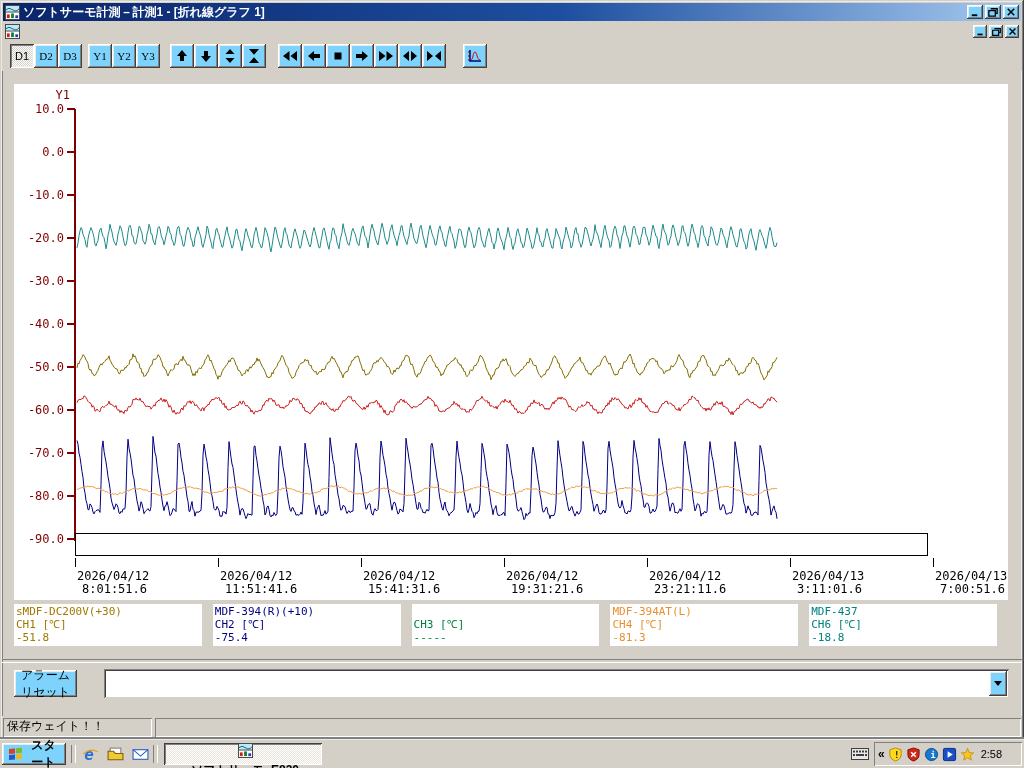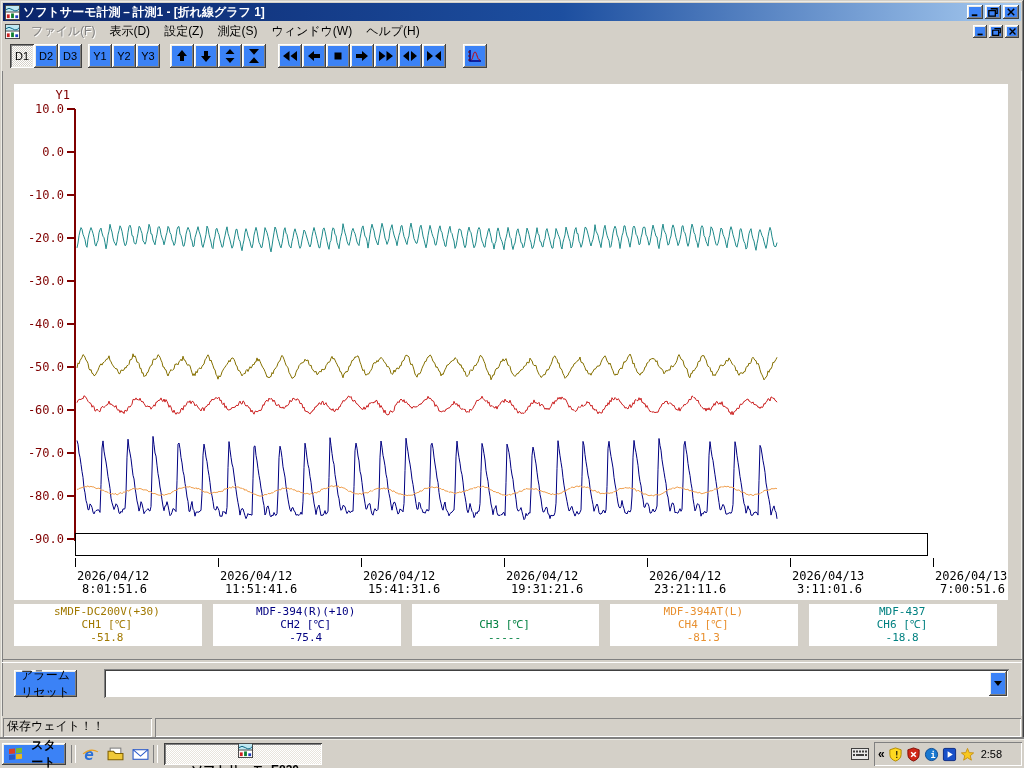--- a/index.html
+++ b/index.html
@@ -1,21 +1,21 @@
 <!DOCTYPE html>
 <html><head>
 <meta charset="utf-8">
 <style>
   html,body{margin:0;padding:0;}
   body{width:1024px;height:768px;position:relative;overflow:hidden;
        font-family:"Liberation Sans","DejaVu Sans",sans-serif;background:#d4d0c8;
        -webkit-font-smoothing:none;}
   .abs{position:absolute;}
   
-  .raised{background:#3b82f6;box-shadow:inset -1px -1px 0 #404040,inset 1px 1px 0 #fff,inset -2px -2px 0 #808080,inset 2px 2px 0 #ecebe5;}
+  .raised{background:#7dd3fc;box-shadow:inset -1px -1px 0 #404040,inset 1px 1px 0 #fff,inset -2px -2px 0 #808080,inset 2px 2px 0 #ecebe5;font-family:Liberation Serif, serif;}
   .inset-light{box-shadow:inset 1px 1px 0 #808080,inset -1px -1px 0 #fff;}
   .field{background:#fff;box-shadow:inset 1px 1px 0 #808080,inset -1px -1px 0 #d4d0c8,inset 2px 2px 0 #404040,inset -2px -2px 0 #fff;}
   
   .window{position:absolute;left:0;top:0;width:1024px;height:740px;background:#d4d0c8;
           box-shadow:inset -1px -1px 0 #404040,inset 1px 1px 0 #d4d0c8,inset -2px -2px 0 #808080,inset 2px 2px 0 #ecebe5;}
   .titlebar{left:3px;top:3px;right:3px;height:18px;
             background:linear-gradient(90deg,#0a246a 0%,#1d4fa0 55%,#a6caf0 100%);
             display:flex;align-items:center;color:#fff;font-size:12px;font-weight:bold;padding-left:2px;}
   .titlebar .title{margin-left:3px;white-space:nowrap;letter-spacing:0;}
   .winbtns{margin-left:auto;display:flex;gap:2px;padding-right:2px;}
@@ -30,21 +30,21 @@
   .tbtn{width:24px;height:24px;display:flex;align-items:center;justify-content:center;
         font-size:11px;color:#000;margin-right:0px;}
   .tbtn.pressed{box-shadow:inset 1px 1px 0 #404040,inset -1px -1px 0 #fff,inset 2px 2px 0 #808080,inset -2px -2px 0 #ecebe5;
         background:repeating-conic-gradient(#fff 0% 25%,#d4d0c8 0% 50%) 0 0/2px 2px;}
   .tbtn svg{width:16px;height:16px;}
   
   .client{left:2px;top:71px;right:2px;bottom:24px;background:#d4d0c8;box-shadow:inset 1px 0 0 #808080,inset -1px 0 0 #ecebe5;}
   .graph-panel{left:12px;top:13px;width:994px;height:564px;background:#fff;}
   .legend{left:0;top:516px;width:994px;height:48px;background:#d4d0c8;display:flex;padding-top:4px;box-sizing:border-box;}
   .lcell{flex:1;margin-right:11px;background:#fff;height:41px;overflow:hidden;
-         font-family:"DejaVu Sans Mono",monospace;font-size:11px;line-height:13px;padding:1px 4px 0 2px;white-space:pre;text-align:center;}
+         font-family:"DejaVu Sans Mono",monospace;font-size:11px;line-height:13px;padding:1px 4px 0 2px;white-space:pre;}
   .lcell div{height:13px;}
   
   .alarm-sep{left:0;right:0;top:588px;height:2px;border-top:1px solid #808080;border-bottom:1px solid #fff;}
   .alarm-btn{left:12px;top:599px;width:63px;height:27px;font-size:12px;display:flex;align-items:center;justify-content:center;}
   .combo{left:102px;top:598px;width:905px;height:29px;}
   .combo .value{position:absolute;left:4px;top:6px;font-size:12px;color:#000;}
   .combo-btn{position:absolute;right:2px;top:2px;width:18px;height:25px;display:flex;align-items:center;justify-content:center;}
   .arrow-down{width:0;height:0;border-left:4px solid transparent;border-right:4px solid transparent;border-top:5px solid #000;}
   
   .statusbar{left:2px;bottom:2px;right:2px;height:22px;background:#d4d0c8;}
@@ -107,28 +107,20 @@
     <span class="ticon" style="margin-left:2px;">
         <svg width="15" height="15" viewBox="0 0 16 16" fill="#000" xmlns="http://www.w3.org/2000/svg">
           <rect width="16" height="16" fill="#404040"></rect>
           <rect x="1" y="1" width="14" height="6" fill="#bfe8f2"></rect>
           <path d="M1 5 Q4 2 8 5 T15 4" stroke="#006080" fill="none"></path>
           <rect x="1" y="8" width="14" height="7" fill="#fff"></rect>
           <rect x="2" y="10" width="3" height="4" fill="#cc2020"></rect>
           <rect x="6.5" y="9" width="3" height="5" fill="#108030"></rect>
           <rect x="11" y="11" width="3" height="3" fill="#2040c0"></rect>
         </svg>
-      </span>
-    <span id="menu-items" style="display:flex;margin-left:4px;">
-        <span class="menu-item disabled">ファイル(F)</span>
-        <span class="menu-item">表示(D)</span>
-        <span class="menu-item">設定(Z)</span>
-        <span class="menu-item">測定(S)</span>
-        <span class="menu-item">ウィンドウ(W)</span>
-        <span class="menu-item">ヘルプ(H)</span>
       </span>
     <span class="winbtns" id="child-controls">
         <span class="winbtn raised small">
           <svg width="11" height="11" viewBox="0 0 13 13" fill="#000" xmlns="http://www.w3.org/2000/svg">
             <rect x="3" y="9" width="6" height="2" fill="#000"></rect>
           </svg>
         </span>
         <span class="winbtn raised small">
           <svg width="11" height="11" viewBox="0 0 13 13" fill="#000" xmlns="http://www.w3.org/2000/svg">
             <path d="M4 3 H11 V8 H9 M2 5 H9 V11 H2 Z" fill="none" stroke="#000" stroke-width="1.4"></path>

